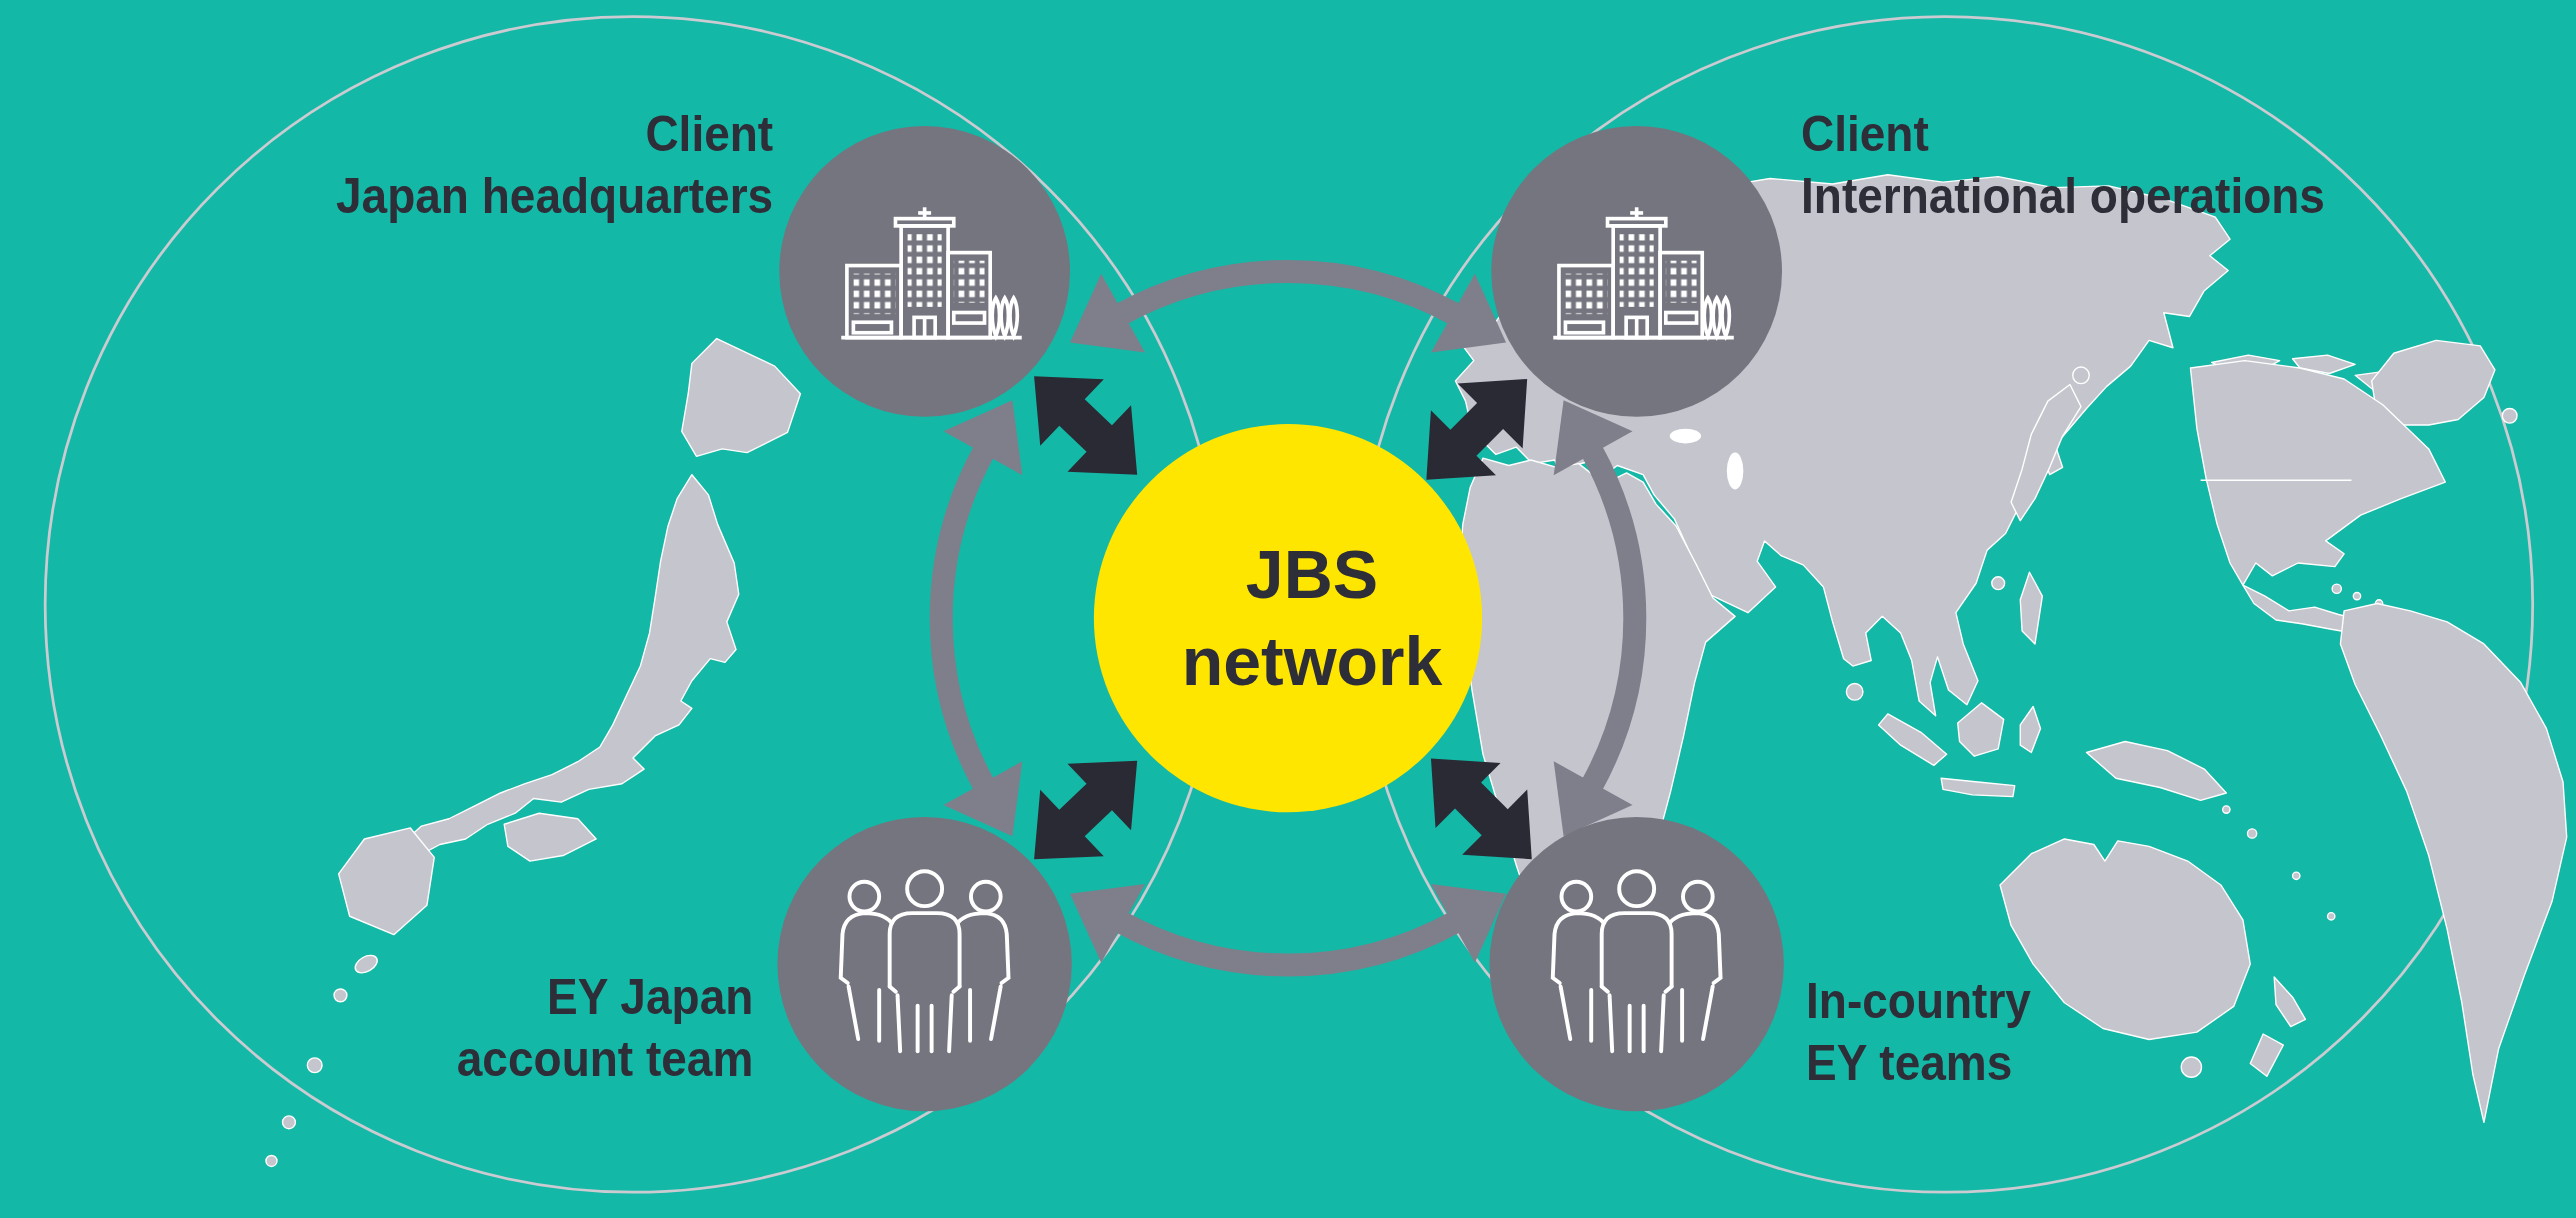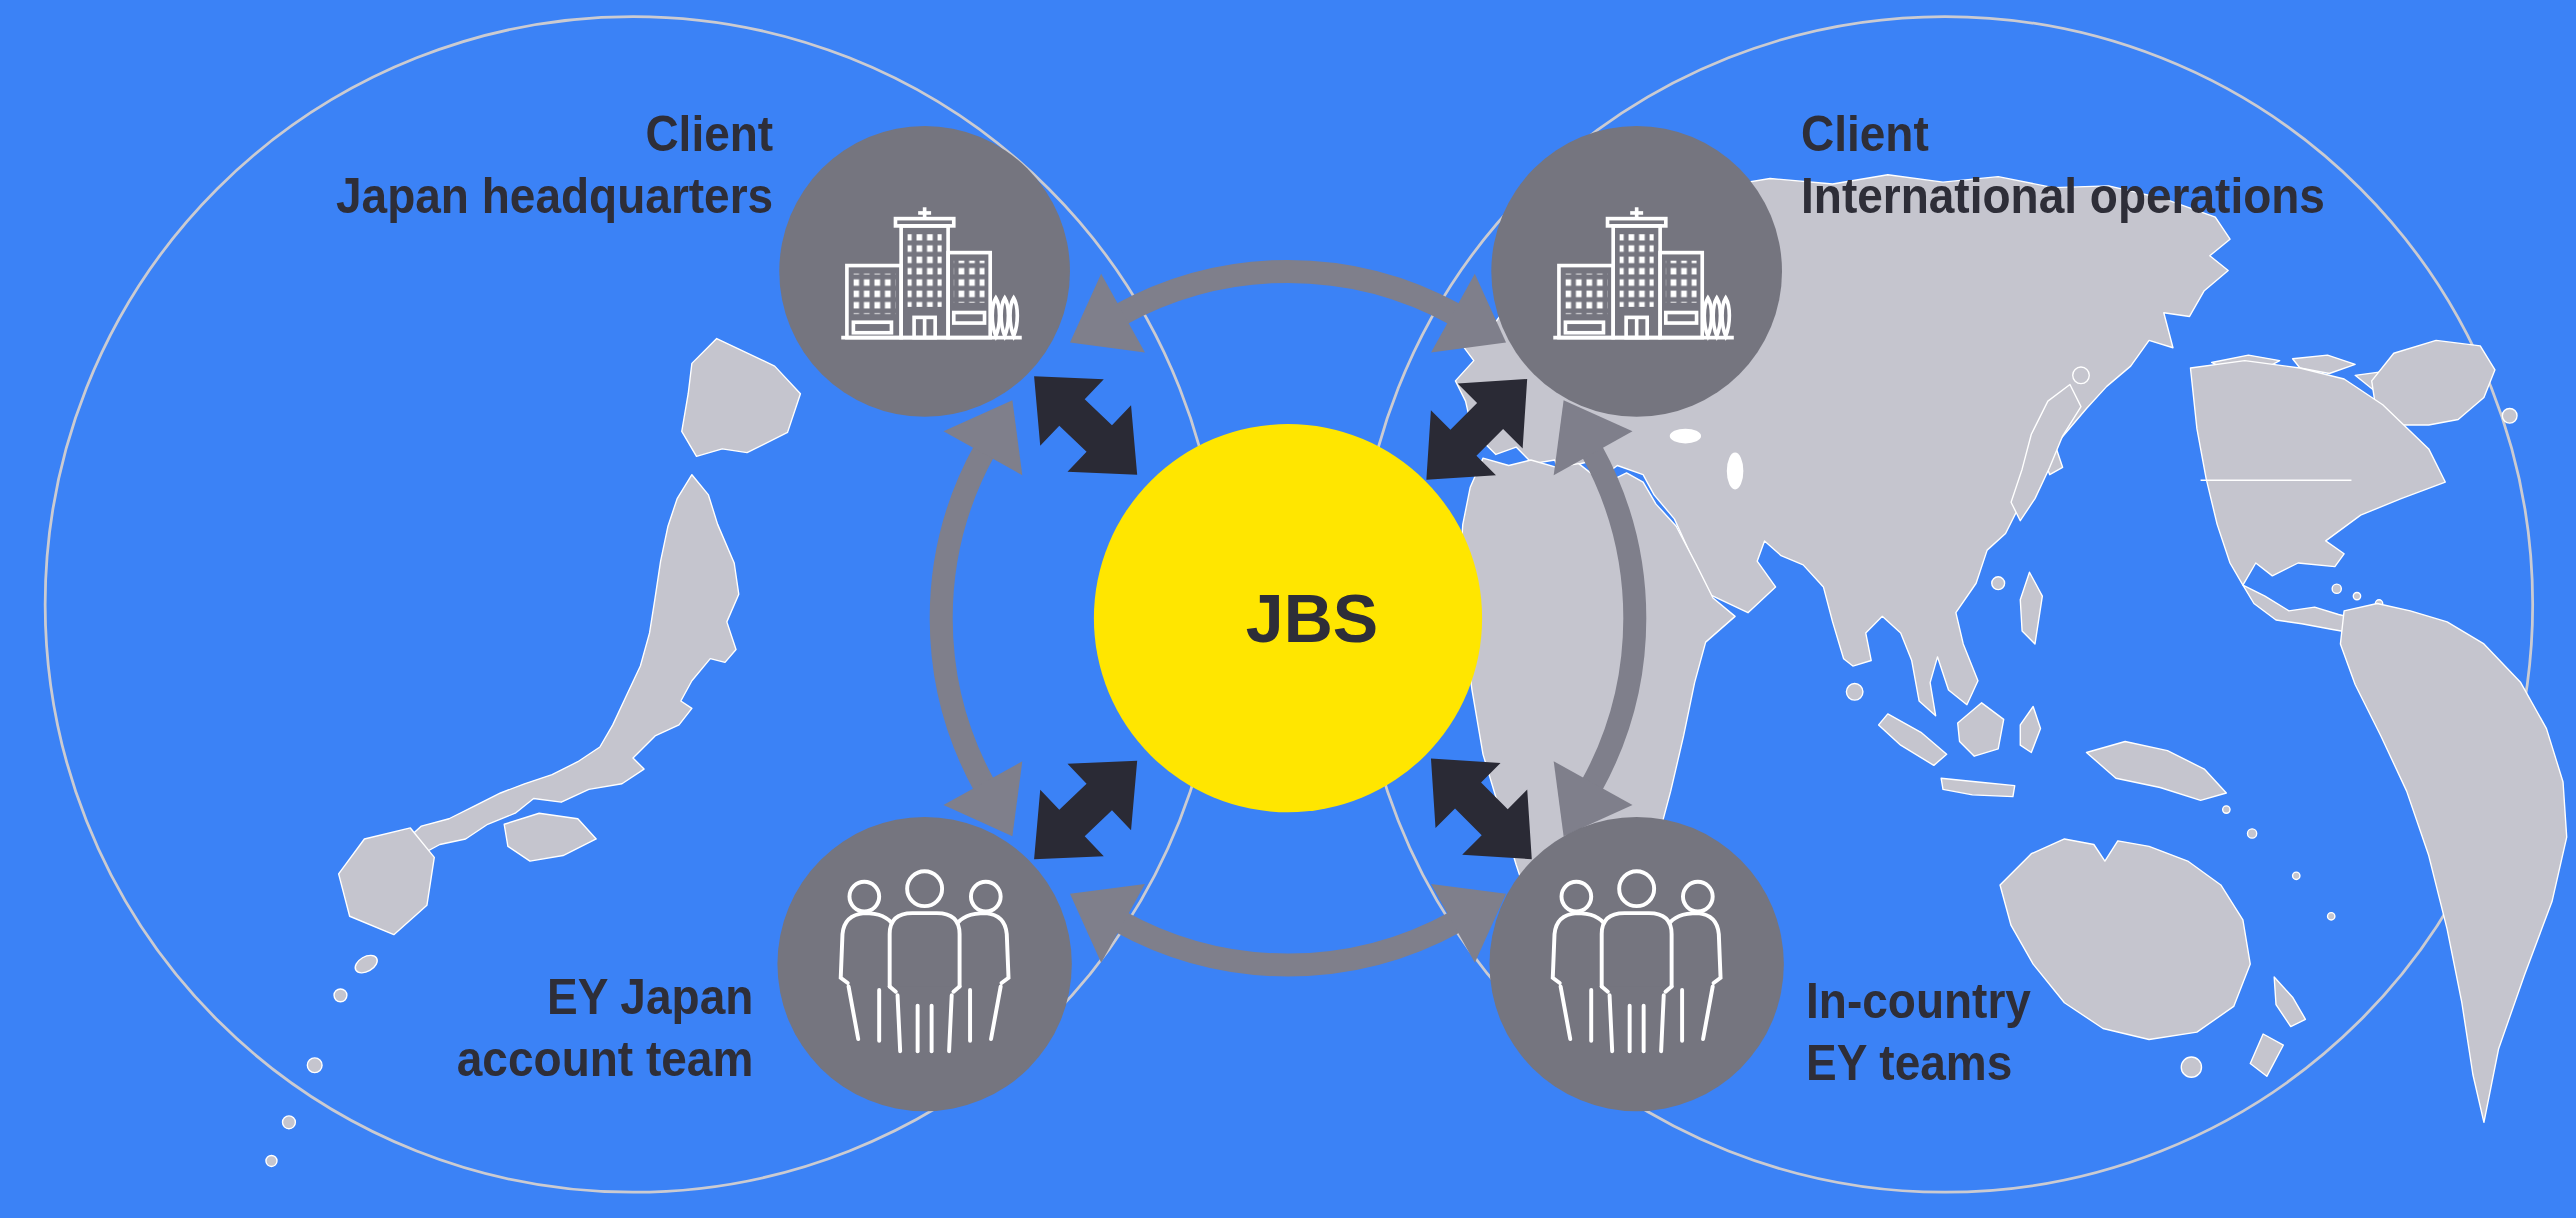--- a/index.html
+++ b/index.html
@@ -1,19 +1,19 @@
 <!DOCTYPE html>
 <html style="font-size:14.7px"><head>
 <meta charset="utf-8">
 <style>
   html,body{margin:0;padding:0;background:#fff;}
   .stage{
     position:relative;
     width:2576px;height:1218px;
-    background:#3b82f6;
+    background:#14b8a6;
     overflow:hidden;
     font-family:"Liberation Sans", sans-serif;
   }
   .layer{position:absolute;left:0;top:0;}
   .label{position:absolute;color:#2E2E38;}
   .node-label{
     font-size:50px;line-height:62px;font-weight:700;
     letter-spacing:0px;white-space:nowrap;
   }
   .node-label .ln{display:block;}
@@ -194,16 +194,17 @@
 
   <div class="label node-label align-l" style="left:1806px;top:970px;">
     <span class="ln">In-country</span>
     <span class="ln">EY teams</span>
   </div>
 
 
 
   <div class="label center-label">
     <span class="ln">JBS</span>
+    <span class="ln">network</span>
   </div>
 
 </div>
 
 
 </body></html>

